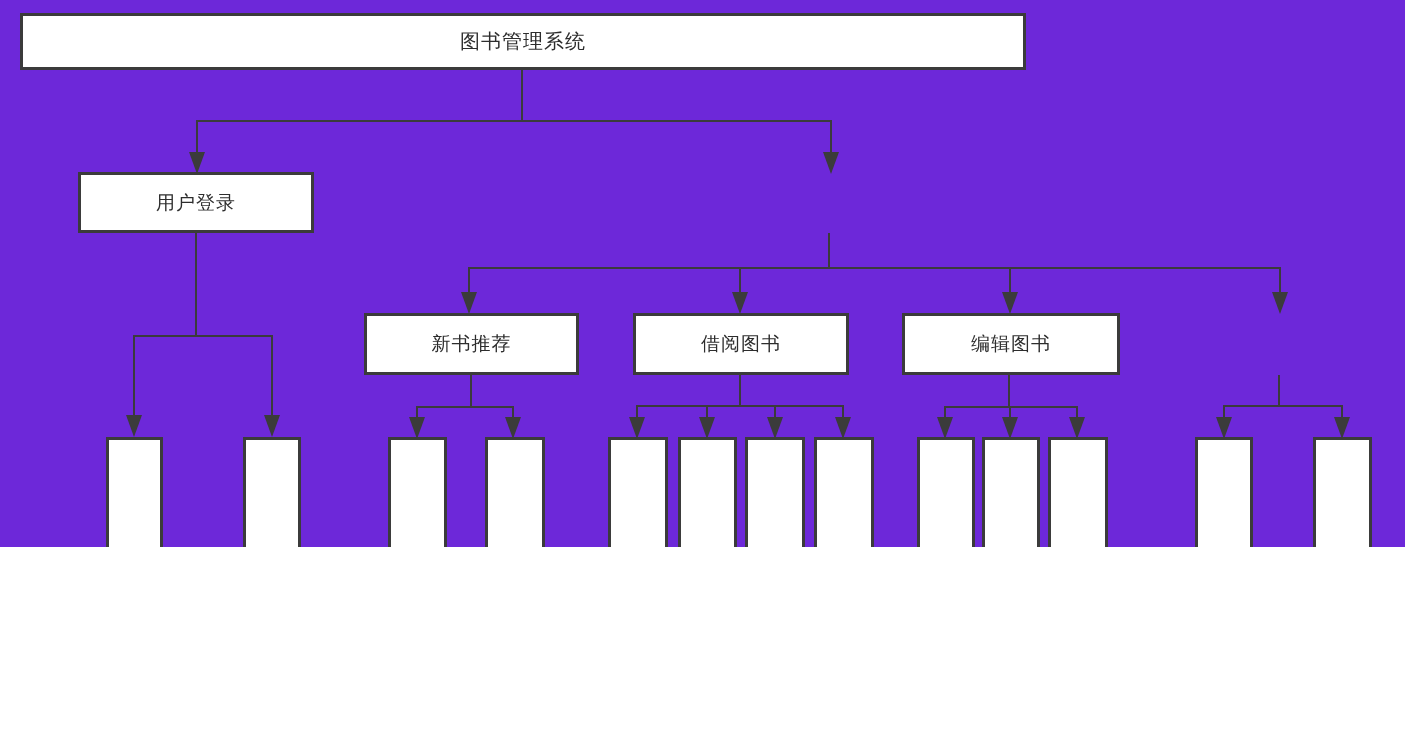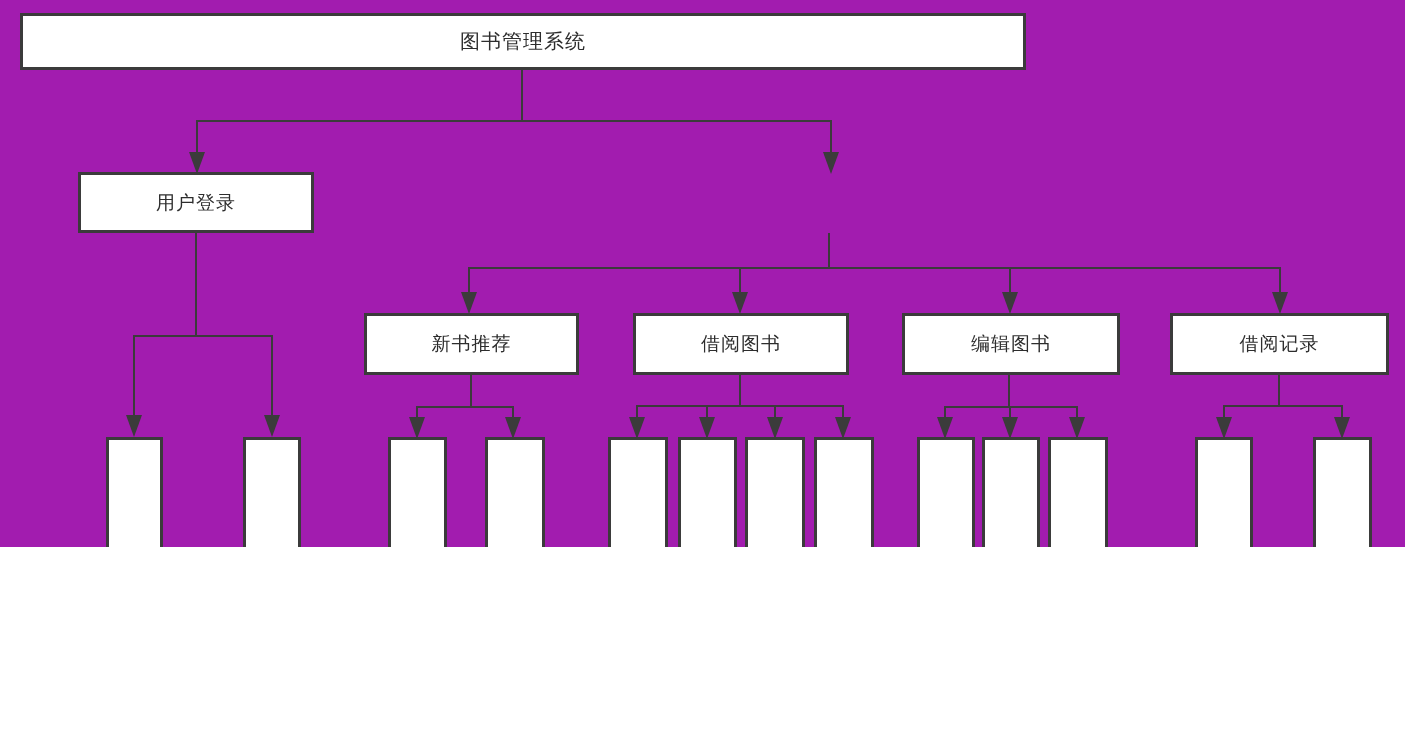--- a/index.html
+++ b/index.html
@@ -1,20 +1,20 @@
 <!DOCTYPE html>
 <html><head>
 <meta charset="utf-8">
 <style>
   html, body { margin: 0; padding: 0; background: #ffffff; }
   #canvas {
     position: relative;
     width: 1405px;
     height: 547px;
-    background: #a21caf;
+    background: #6d28d9;
     overflow: hidden;
     font-family: "Liberation Sans", "DejaVu Sans", sans-serif;
     color: #2d2d2d;
   }
   
   .hbox {
     position: absolute;
     background: #ffffff;
     border: 3px solid #3b3b3b;
     display: flex;
@@ -107,23 +107,20 @@
 
   <div class="hbox" style="left:364px;top:313px;width:209px;height:56px">
     <span>新书推荐</span>
   </div>
   <div class="hbox" style="left:633px;top:313px;width:210px;height:56px">
     <span>借阅图书</span>
   </div>
   <div class="hbox" style="left:902px;top:313px;width:212px;height:56px">
     <span>编辑图书</span>
   </div>
-  <div class="hbox" style="left:1170px;top:313px;width:213px;height:56px">
-    <span>借阅记录</span>
-  </div>
 
   <div class="ln" style="left:470px;top:375px;width:2px;height:31px"></div>
   <div class="ln" style="left:416px;top:406px;width:98px;height:2px"></div>
   <div class="ln" style="left:416px;top:406px;width:2px;height:13px"></div>
   <div class="ln" style="left:512px;top:406px;width:2px;height:13px"></div>
   <div class="arr" style="left:409px;top:417px"></div>
   <div class="arr" style="left:505px;top:417px"></div>
 
   <div class="ln" style="left:739px;top:375px;width:2px;height:30px"></div>
   <div class="ln" style="left:636px;top:405px;width:208px;height:2px"></div>

